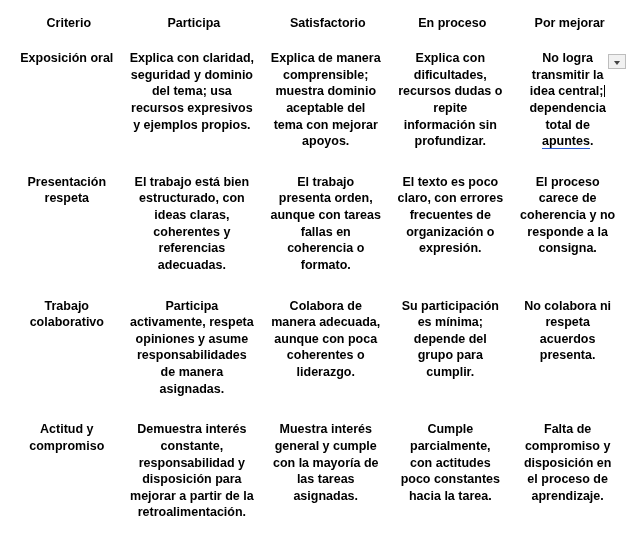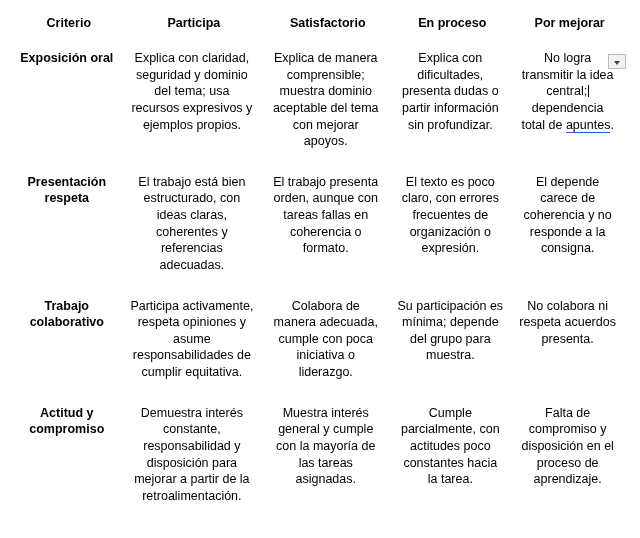--- a/index.html
+++ b/index.html
@@ -51,20 +51,21 @@
     border: none;
     text-align: center;
   }
   table.rubric td.crit {
     font-weight: bold;
     padding-left: 4px;
     padding-right: 8px;
   }
   .row-sep td {
     border-top: 1px solid #d9d9d9;
+    font-weight: bold;
   }
   .underline-dotted {
     border-bottom: 1px solid #2a5bd7;
     margin-top: 48px;
   }
   .caret {
     position: absolute;
     top: 54px;
     right: 14px;
     width: 18px;
@@ -114,37 +115,37 @@
         <th>En proceso</th>
         <th>Por mejorar</th>
       </tr>
     </thead>
     <tbody>
 
       <tr class="row-sep">
         <td class="crit">Exposición oral</td>
         <td>Explica con claridad, seguridad y dominio del tema; usa recursos expresivos y ejemplos propios.</td>
         <td>Explica de manera comprensible; muestra dominio aceptable del tema con mejorar apoyos.</td>
-        <td>Explica con dificultades, presenta dudas o partir información sin profundizar.</td>
+        <td>Explica con dificultades, recursos dudas o repite información sin profundizar.</td>
         <td><span>No logra transmitir la idea central;</span><span class="text-cursor"></span><span> dependencia total de </span><span class="underline-dotted">apuntes</span><span>.</span></td>
       </tr>
 
       <tr class="row-sep">
         <td class="crit">Presentación respeta</td>
         <td>El trabajo está bien estructurado, con ideas claras, coherentes y referencias adecuadas.</td>
         <td>El trabajo presenta orden, aunque con tareas fallas en coherencia o formato.</td>
         <td>El texto es poco claro, con errores frecuentes de organización o expresión.</td>
-        <td>El depende carece de coherencia y no responde a la consigna.</td>
+        <td>El proceso carece de coherencia y no responde a la consigna.</td>
       </tr>
 
       <tr class="row-sep">
         <td class="crit">Trabajo colaborativo</td>
-        <td>Participa activamente, respeta opiniones y asume responsabilidades de cumplir equitativa.</td>
-        <td>Colabora de manera adecuada, cumple con poca iniciativa o liderazgo.</td>
-        <td>Su participación es mínima; depende del grupo para muestra.</td>
+        <td>Participa activamente, respeta opiniones y asume responsabilidades de manera asignadas.</td>
+        <td>Colabora de manera adecuada, aunque con poca coherentes o liderazgo.</td>
+        <td>Su participación es mínima; depende del grupo para cumplir.</td>
         <td>No colabora ni respeta acuerdos presenta.</td>
       </tr>
 
       <tr class="row-sep">
         <td class="crit">Actitud y compromiso</td>
         <td>Demuestra interés constante, responsabilidad y disposición para mejorar a partir de la retroalimentación.</td>
         <td>Muestra interés general y cumple con la mayoría de las tareas asignadas.</td>
         <td>Cumple parcialmente, con actitudes poco constantes hacia la tarea.</td>
         <td>Falta de compromiso y disposición en el proceso de aprendizaje.</td>
       </tr>

